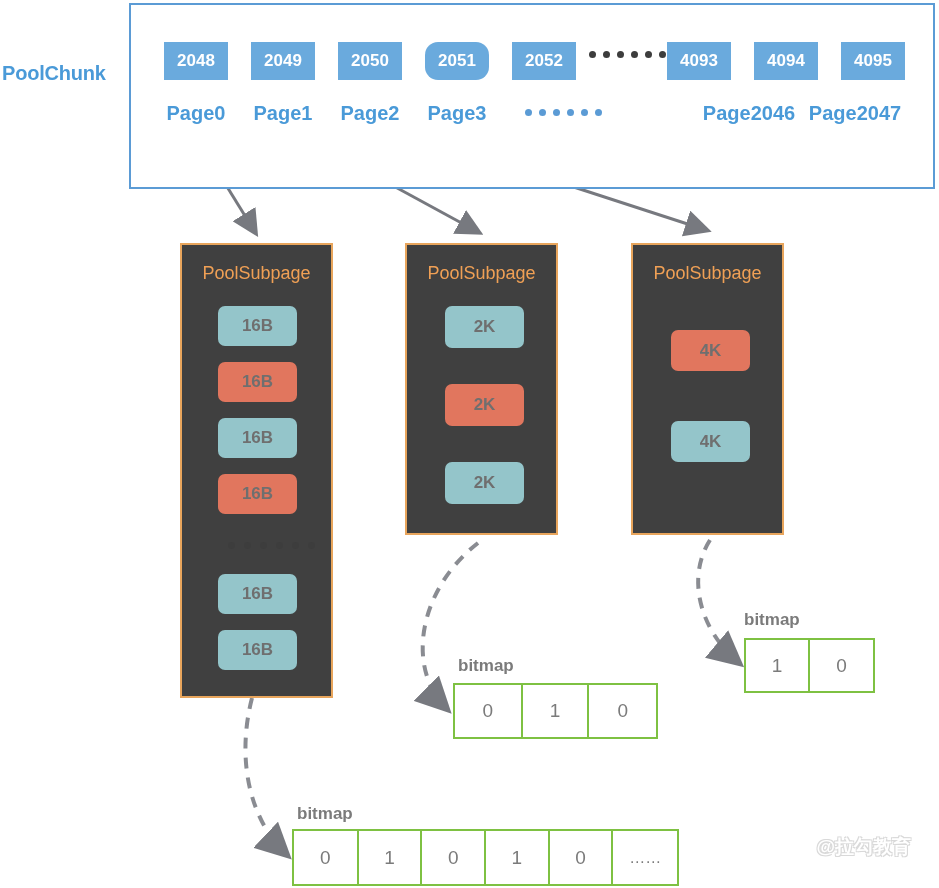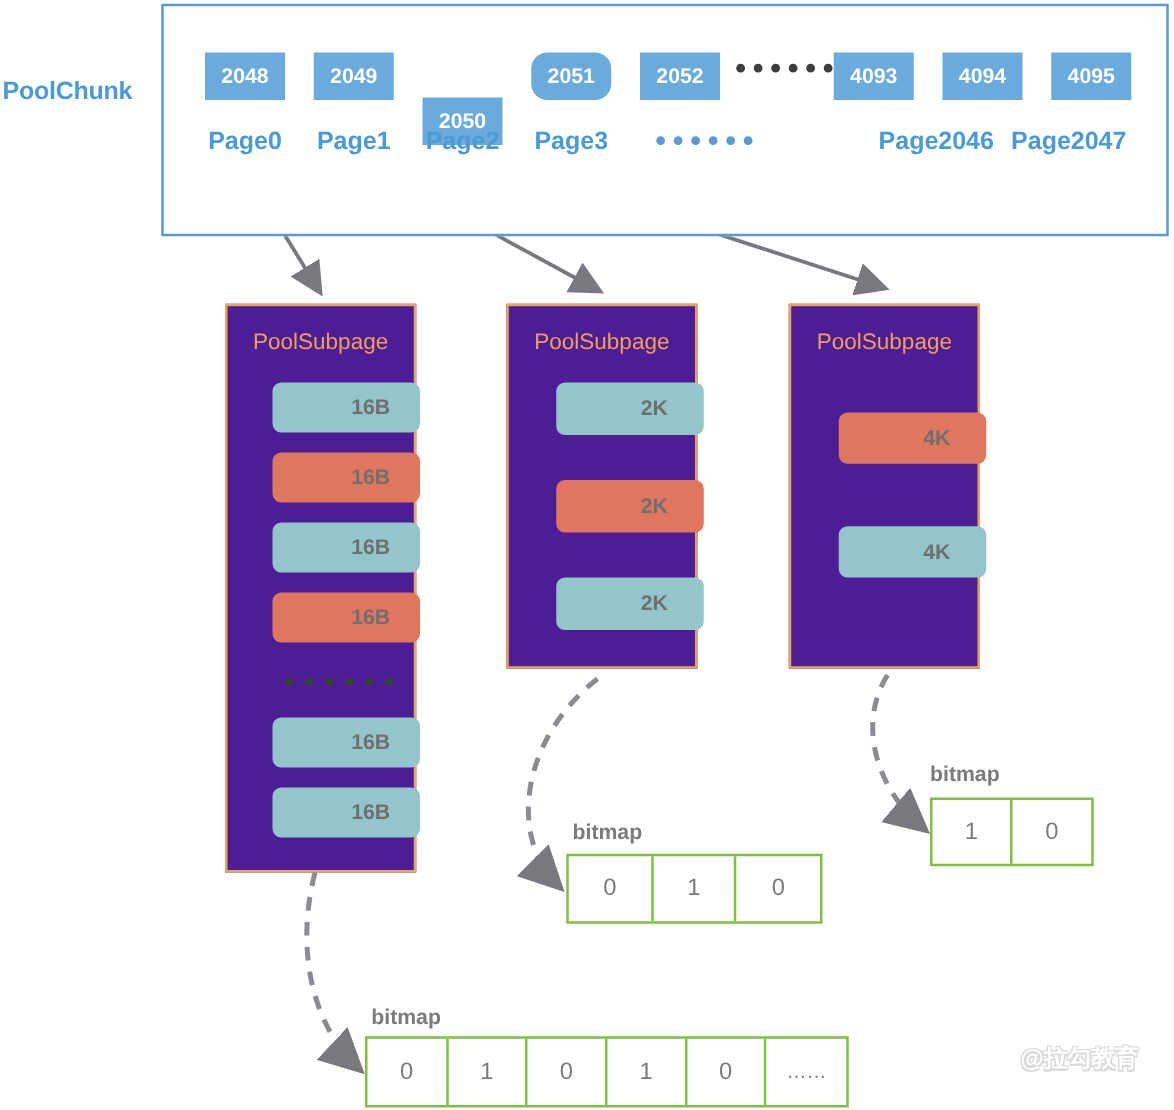--- a/index.html
+++ b/index.html
@@ -106,42 +106,41 @@
     width: 7px;
     height: 7px;
     border-radius: 50%;
     background: #5b9bd5;
   }
 
   
   .subpage {
     position: absolute;
     border: 2px solid #e8a55c;
-    background: #4c1d95;
+    background: #404040;
     box-sizing: border-box;
   }
   .subpage-title {
     position: absolute;
     left: 0;
     right: 0;
     top: 18px;
     text-align: center;
     color: #f0a055;
     font-size: 18px;
   }
   .slot {
     position: absolute;
     border-radius: 7px;
     color: #6f6f6f;
     font-size: 17px;
     font-weight: bold;
     display: flex;
     align-items: center;
     justify-content: center;
-    padding-left: 39px;
   }
   .slot.teal { background: #94c5ca; }
   .slot.red  { background: #e1765e; }
   .slot-dots {
     position: absolute;
     display: flex;
     gap: 9px;
     align-items: center;
   }
   .slot-dots i {
@@ -220,21 +219,21 @@
     <path d="M710,540 C686,578 700,630 738,662" stroke="#8a8c92" stroke-width="4" stroke-dasharray="11,9" fill="none" marker-end="url(#arrowDash)"></path>
   </svg>
 
   <div class="chunk-label">PoolChunk</div>
 
   <div class="chunk-box">
 
     <div class="idx-row">
       <div class="idx-cell" style="left:33px;  width:64px;">2048</div>
       <div class="idx-cell" style="left:120px; width:64px;">2049</div>
-      <div class="idx-cell" style="left:207px; width:64px;margin-top:36px;">2050</div>
+      <div class="idx-cell" style="left:207px; width:64px;">2050</div>
       <div class="idx-cell" style="left:294px; width:64px;border-radius:13px;">2051</div>
       <div class="idx-cell" style="left:381px; width:64px;">2052</div>
       <div class="dots-dark" style="left:458px;">
         <i></i>
           <i></i>
           <i></i>
           <i></i>
           <i></i>
           <i></i>
       </div>

